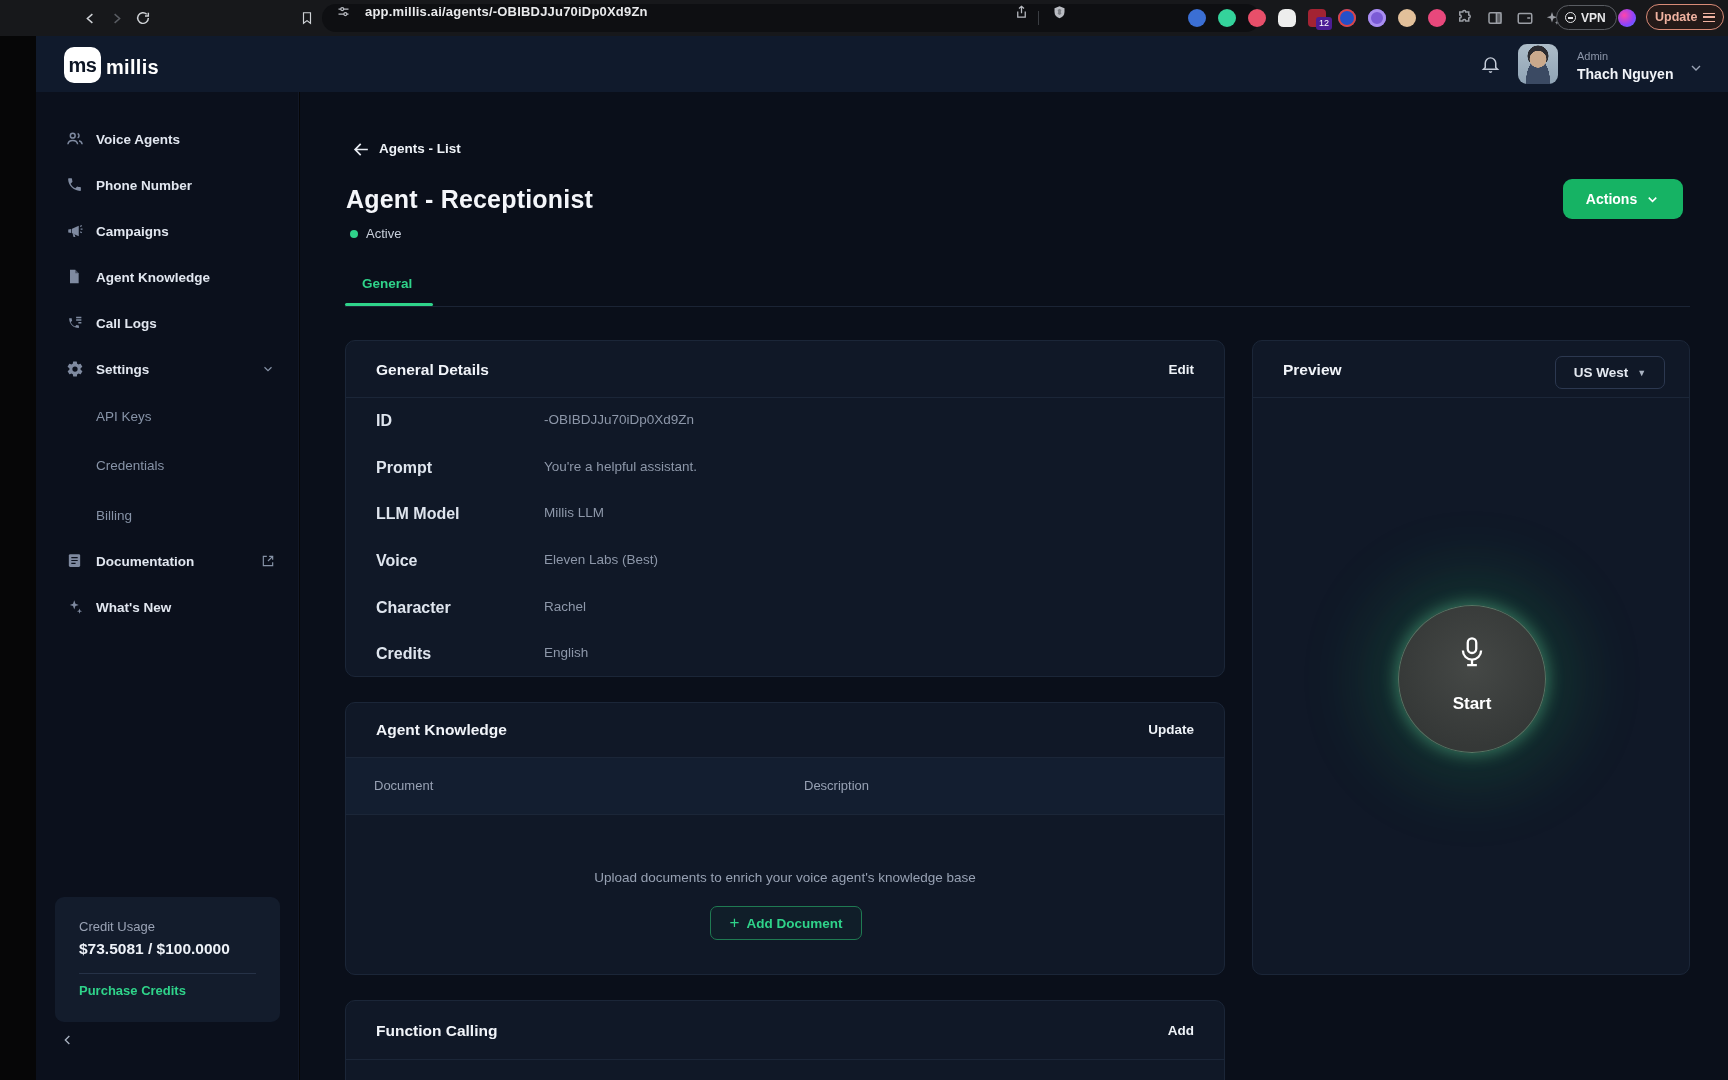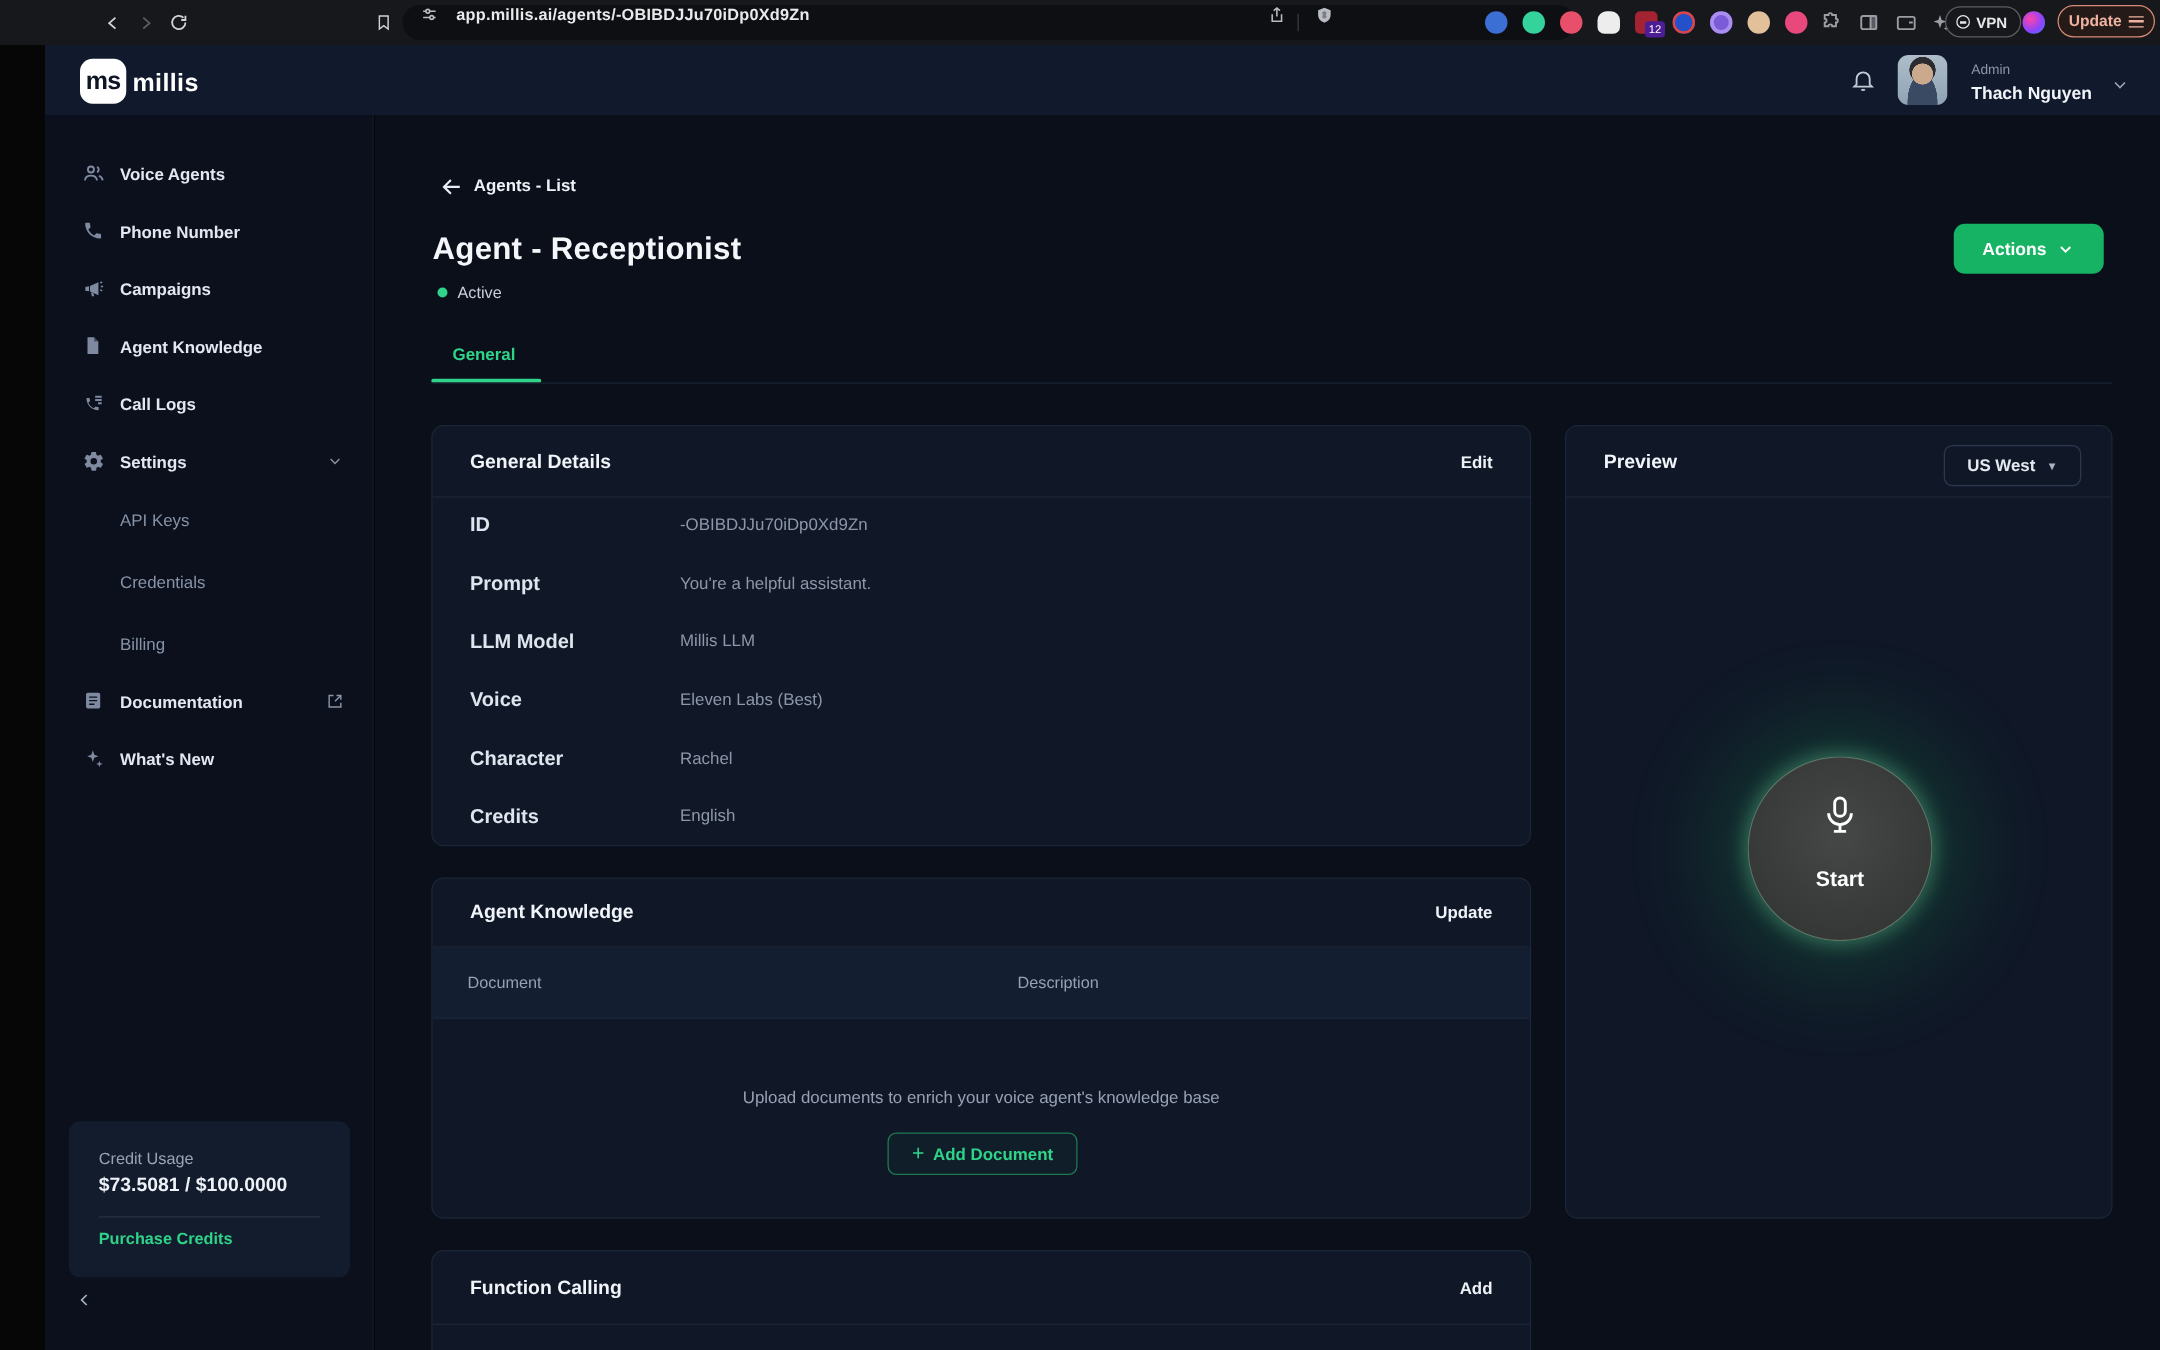--- a/index.html
+++ b/index.html
@@ -68,21 +68,21 @@
   .card-hd { position:absolute; left:0; top:0; right:0; height:57px; border-bottom:1px solid #1b2638; }
   .card-title { position:absolute; left:30px; top:20px; color:#f1f4f9; font-size:15.5px; font-weight:700; }
   .card-action { position:absolute; right:30px; top:21px; color:#eef2f7; font-size:13.5px; font-weight:700; cursor:pointer; }
 
   .g-row { position:absolute; left:0; right:0; height:46px; }
   .g-lbl { position:absolute; left:30px; top:14px; color:#dfe5ee; font-size:16px; font-weight:600; }
   .g-val { position:absolute; left:198px; top:14px; color:#8d97a9; font-size:13.5px; }
 
   .thead { position:absolute; left:0; right:0; top:55px; height:57px; background:#131e30; border-bottom:1px solid #1b2638; }
   .th1 { position:absolute; left:28px; top:20px; color:#97a1b3; font-size:13px; }
-  .th2 { position:absolute; left:458px; top:20px; color:#97a1b3; font-size:13px;margin-left:10px; }
+  .th2 { position:absolute; left:458px; top:20px; color:#97a1b3; font-size:13px; }
   .empty-txt { position:absolute; left:0; right:0; top:167px; text-align:center; color:#97a1b3; font-size:13.5px; }
   .adddoc { position:absolute; left:364px; top:203px; width:152px; height:34px; border:1px solid #1f7a52; border-radius:7px; background:rgba(47,211,138,.03); color:#2fd38a; font-size:13.5px; font-weight:700; display:flex; align-items:center; justify-content:center; gap:7px; cursor:pointer; }
 
   .region-dd { position:absolute; right:24px; top:15px; width:110px; height:33px; border:1px solid #2c3850; border-radius:7px; color:#e4e9f1; font-size:13.5px; font-weight:600; display:flex; align-items:center; justify-content:center; gap:9px; cursor:pointer; }
   .dd-caret { font-size:9px; color:#aab3c2; }
   .startwrap { position:absolute; left:145px; top:264px; width:148px; height:148px; border-radius:50%;
                background:radial-gradient(circle at 50% 42%, #454846, #353837 72%);
                border:1px solid rgba(150,230,180,.35);
                box-shadow:0 0 16px 2px rgba(110,231,168,.38), 0 0 70px 30px rgba(34,197,94,.17);
                cursor:pointer; }

